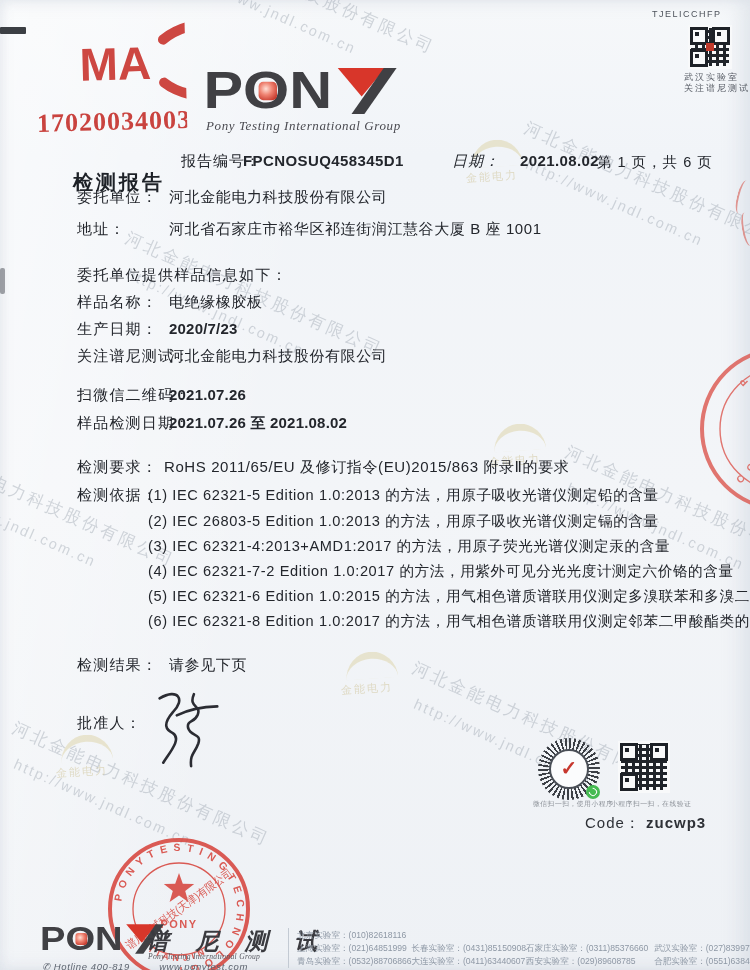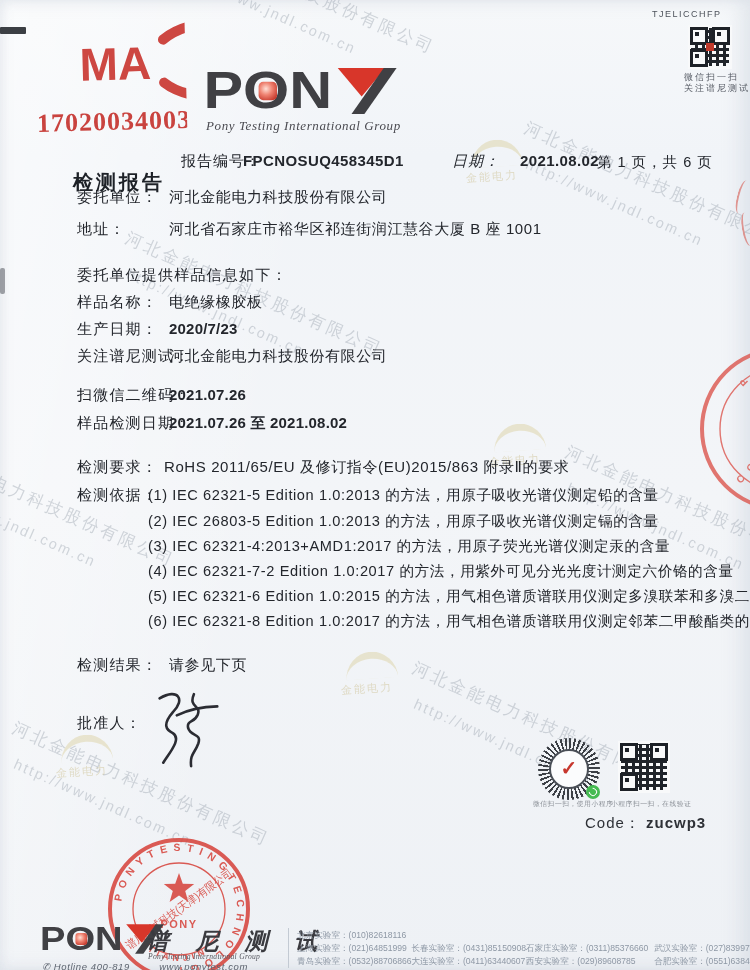--- a/index.html
+++ b/index.html
@@ -148,21 +148,21 @@
   <div class="abs nowrap" style="left:206px;top:118px;font-family:'Liberation Serif',serif;font-size:13px;letter-spacing:.6px;color:#4a4a50;">Pony Testing International Group</div>
 
   <div class="abs doc-code">TJELICCHFP</div>
   <div class="abs qr" style="left:688px;top:25px;width:44px;height:44px;">
     <div class="finder" style="left:2px;top:2px;"></div>
     <div class="finder" style="right:2px;top:2px;"></div>
     <div class="finder" style="left:2px;bottom:2px;"></div>
     <div class="abs" style="left:18px;top:18px;width:8px;height:8px;background:#c0392b;"></div>
   </div>
   <div class="abs qr-note" style="left:684px;top:72px;">
-    <div>微信扫一扫</div>
+    <div>武汉实验室</div>
     <div>关注谱尼测试</div>
   </div>
 
   <div class="abs title" style="left:73px;top:148px;">检测报告</div>
   <div class="abs h-lbl" style="left:181px;top:152px;">报告编号：</div>
   <div class="abs h-val" style="left:243px;top:152px;">FPCNOSUQ458345D1</div>
   <div class="abs h-lbl" style="left:452px;top:152px;font-style:italic;">日期：</div>
   <div class="abs h-val" style="left:520px;top:152px;">2021.08.02</div>
   <div class="abs pginfo" style="left:597px;top:153px;">第 1 页，共 6 页</div>
 

